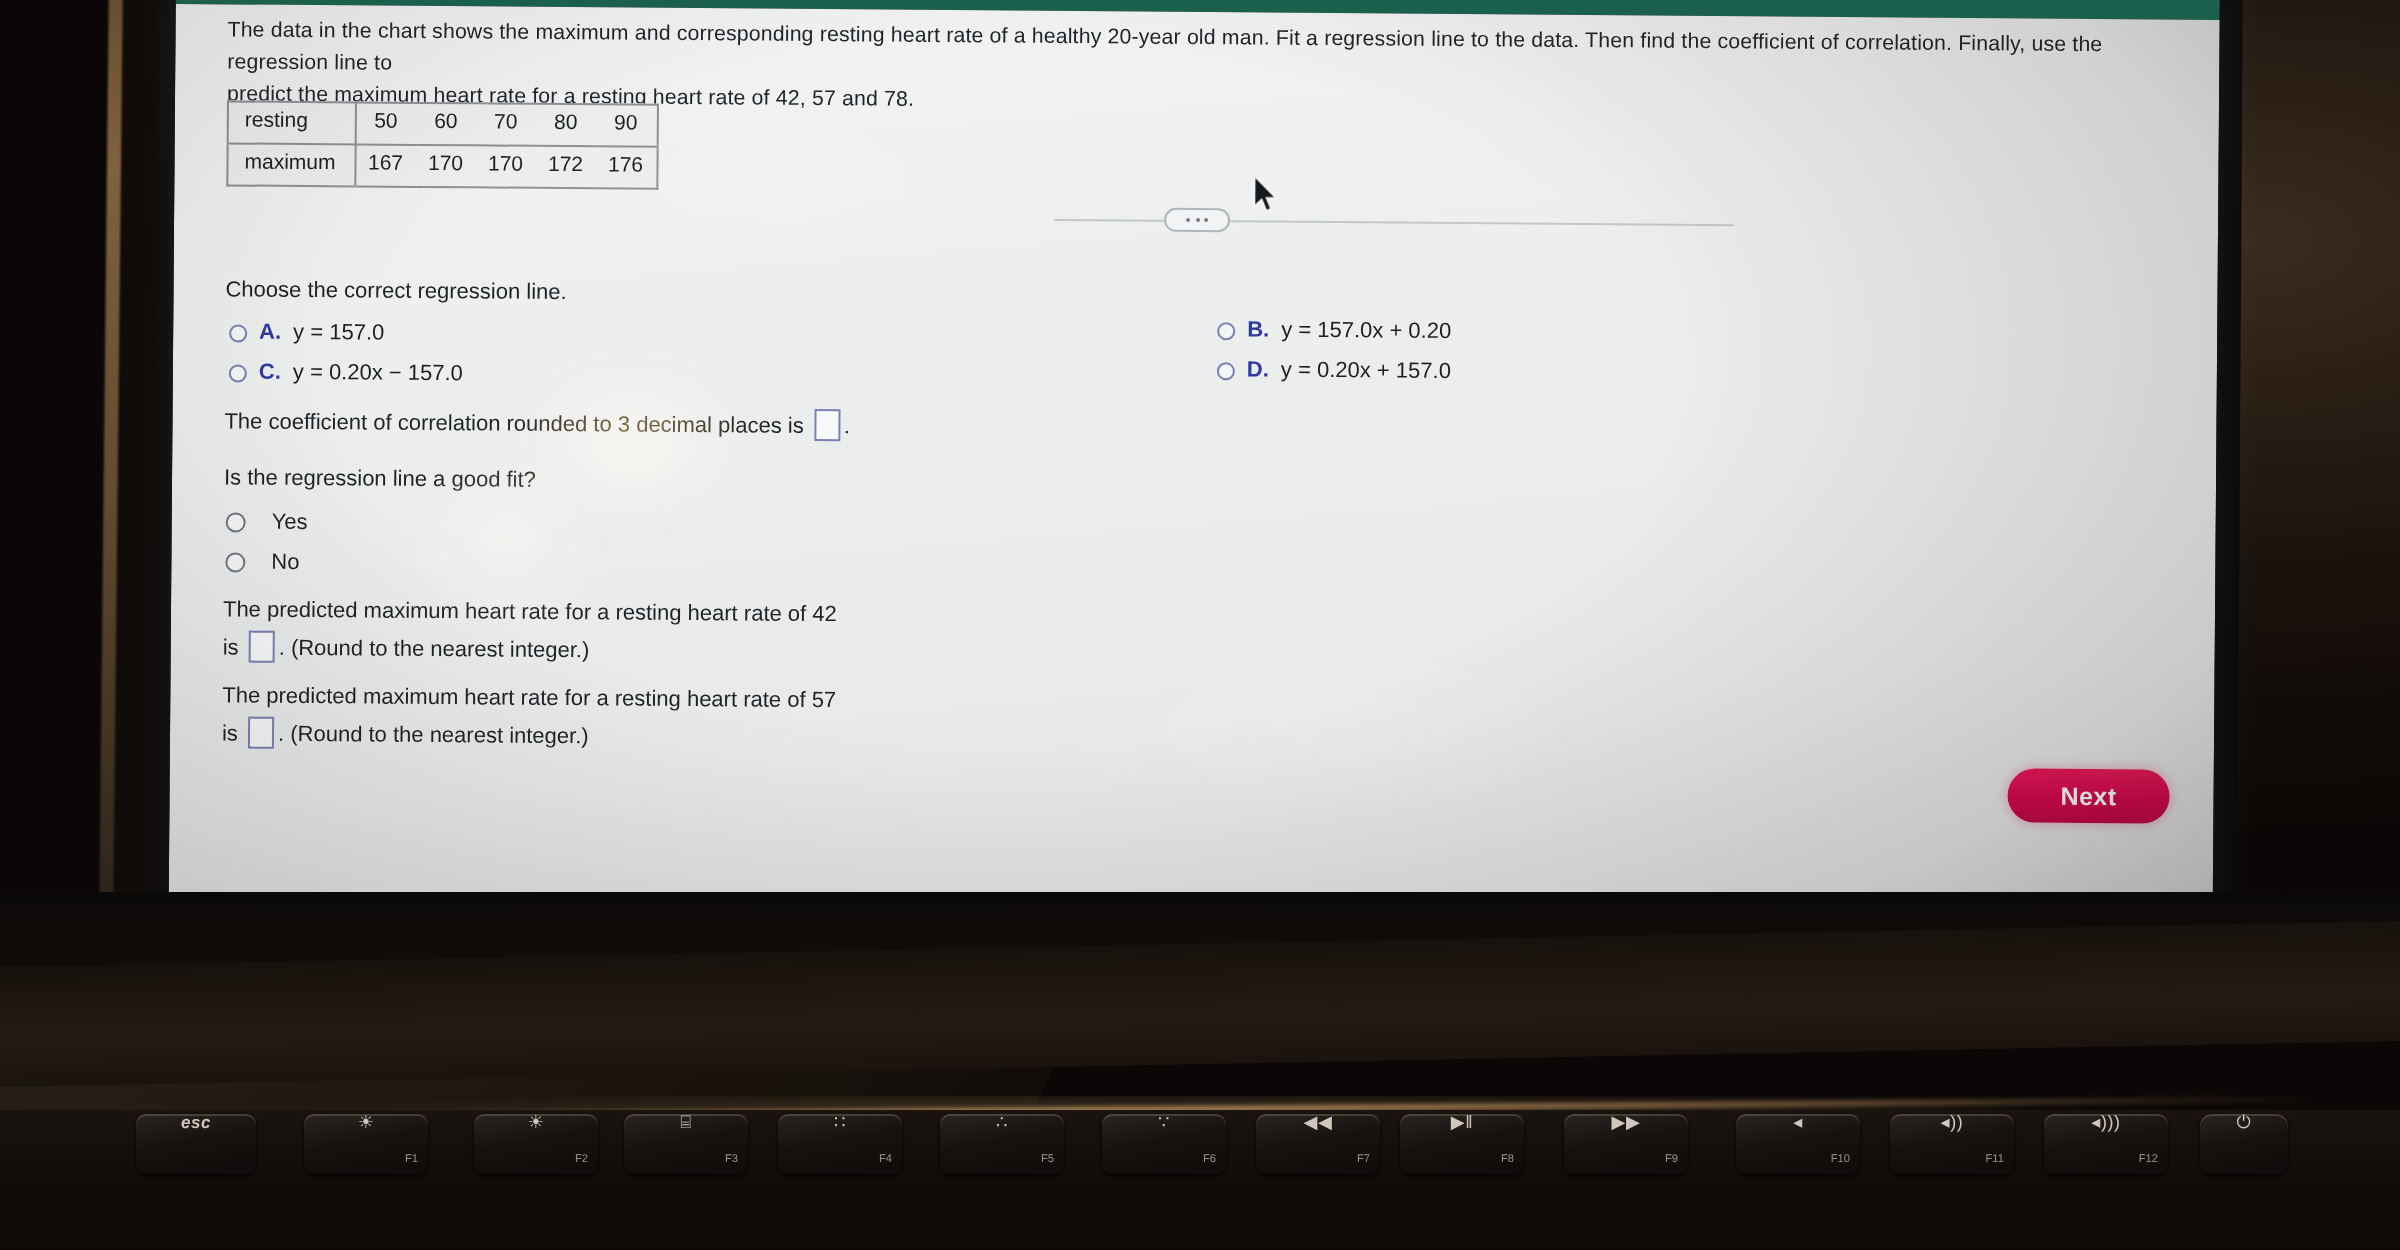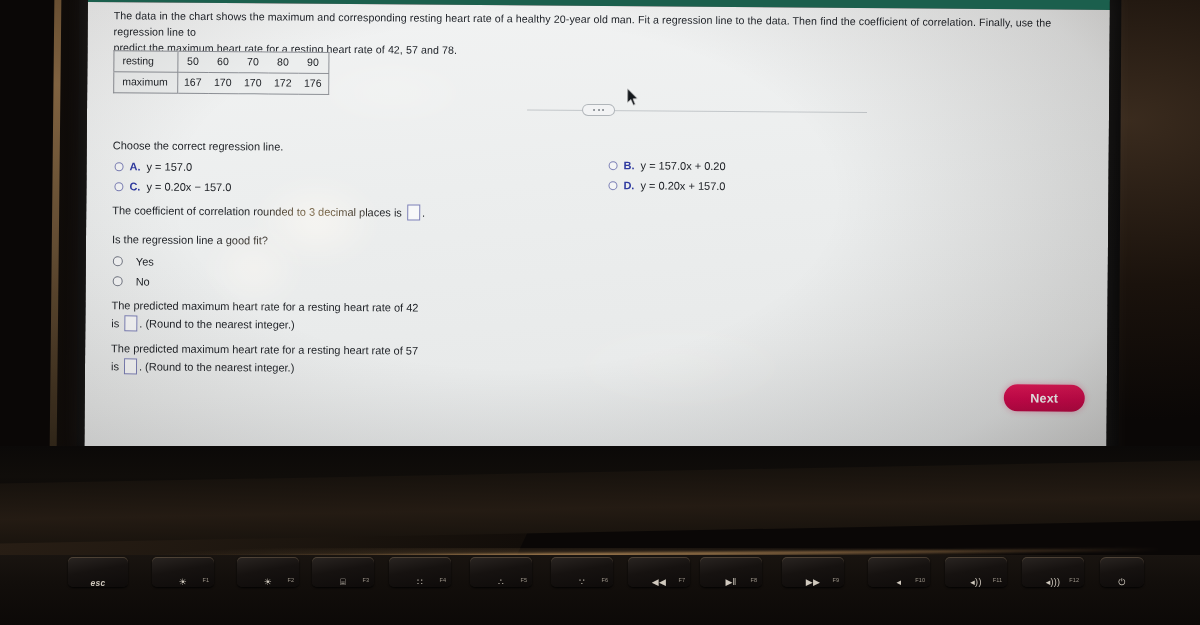--- a/index.html
+++ b/index.html
@@ -320,21 +320,21 @@
   }
   .key {
     position: absolute;
     height: 30px;
     border-radius: 5px;
     background: linear-gradient(170deg, #2a2522 0%, #161210 45%, #0e0b0a 100%);
     box-shadow: inset 0 1px 0 rgba(180,150,115,.28), 0 1px 2px rgba(0,0,0,.9);
     color: #d8d2c8;
     font-size: 7.5px;
     display: flex;
-    align-items: flex-end;
+    align-items: flex-start;
     justify-content: center;
     overflow: hidden;
   }
   .key .kglyph {
     font-size: 9px;
     color: #cfc8bd;
     line-height: 1;
     letter-spacing: .3px;
   }
   .key .fnum {

